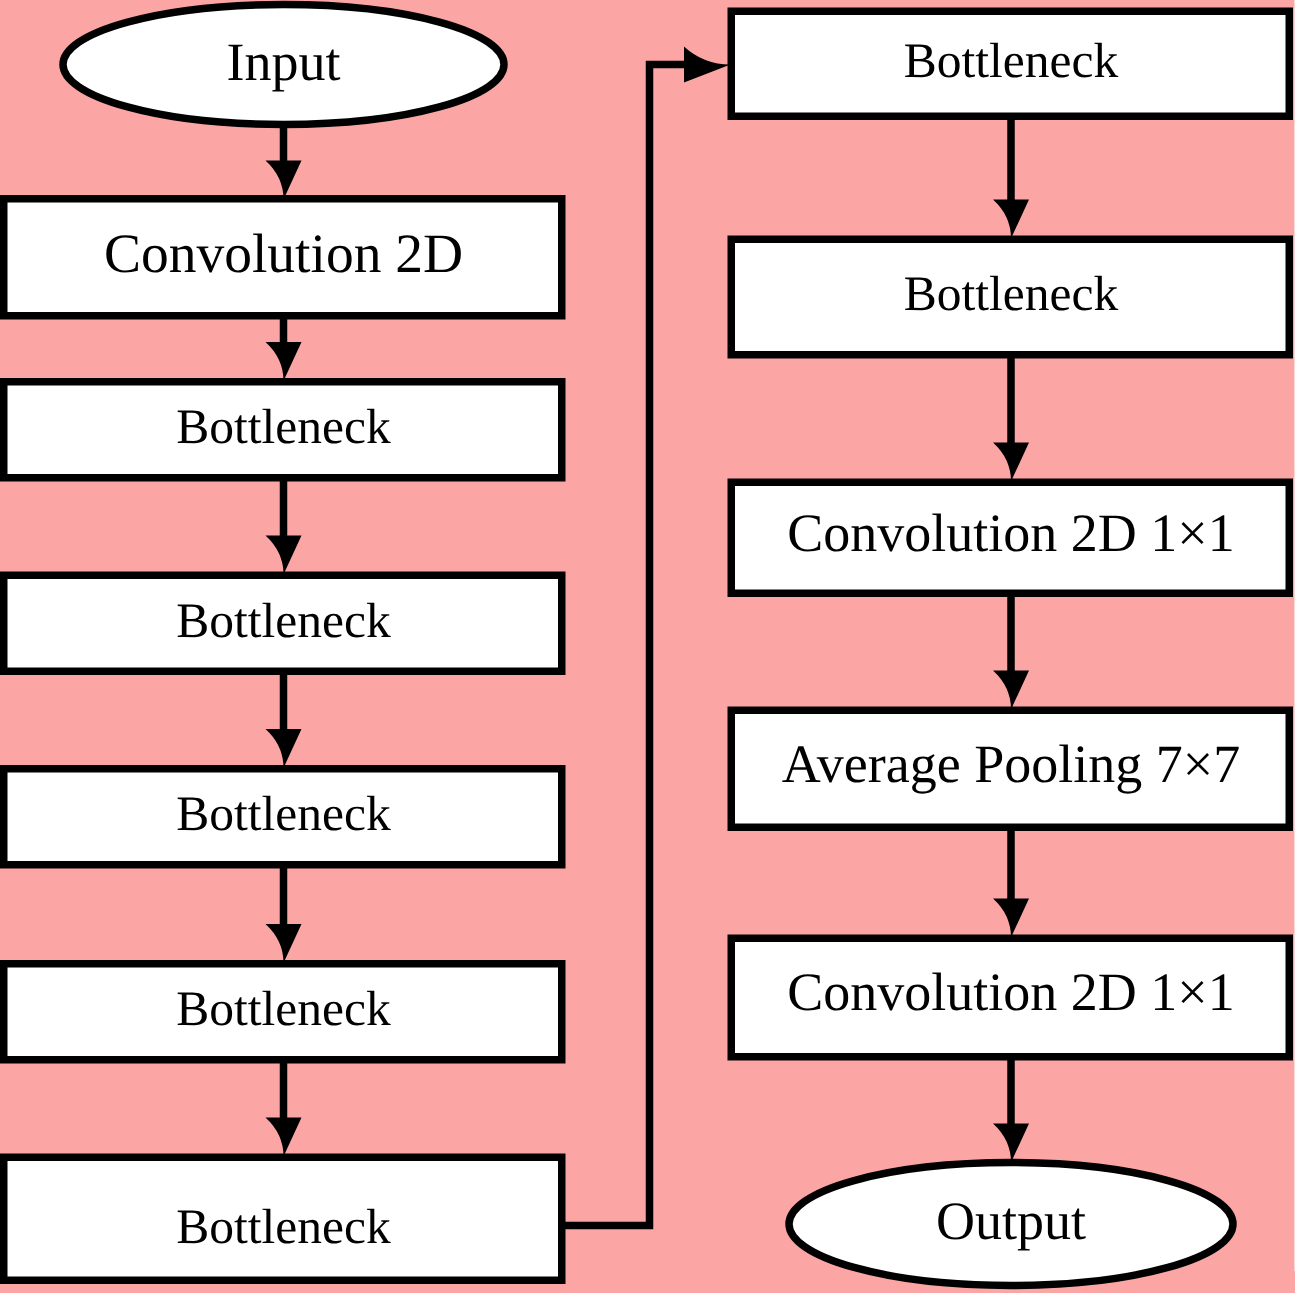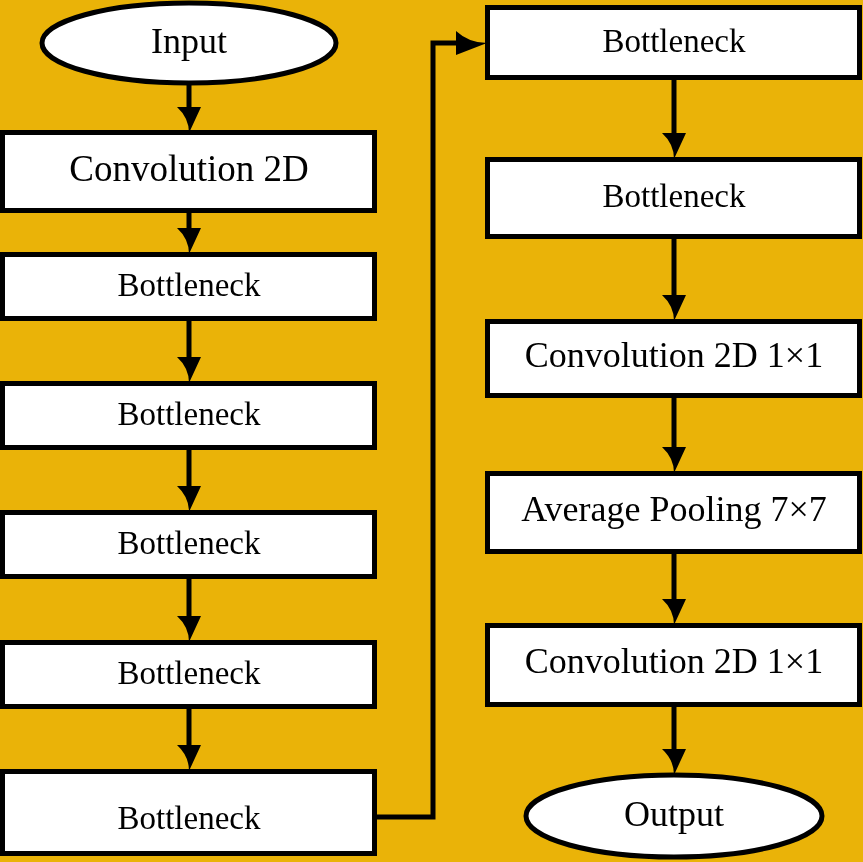--- a/index.html
+++ b/index.html
@@ -10,21 +10,21 @@
   body {
     width: 863px;
     height: 862px;
     overflow: hidden;
     font-family: "Liberation Serif", "DejaVu Serif", serif;
   }
   #diagram-root {
     position: relative;
     width: 863px;
     height: 862px;
-    background: #eab308;
+    background: #fca5a5;
   }
   svg.flow {
     display: block;
     width: 863px;
     height: 862px;
   }
   .node-shape {
     fill: #ffffff;
     stroke: #000000;
     stroke-width: 5;

